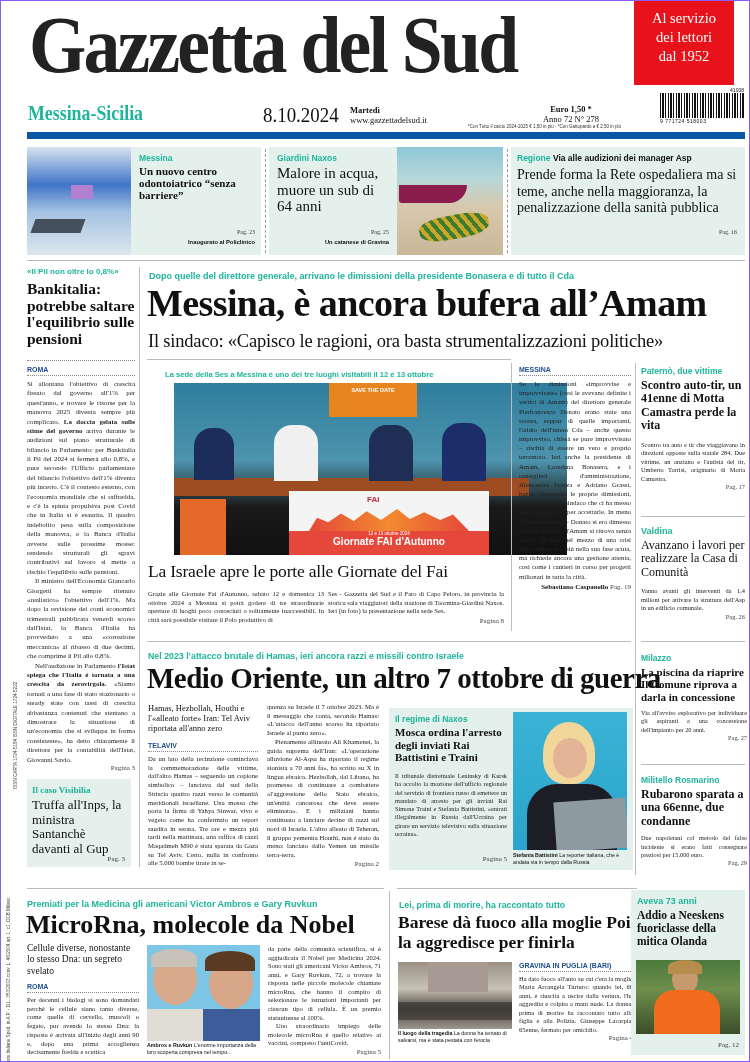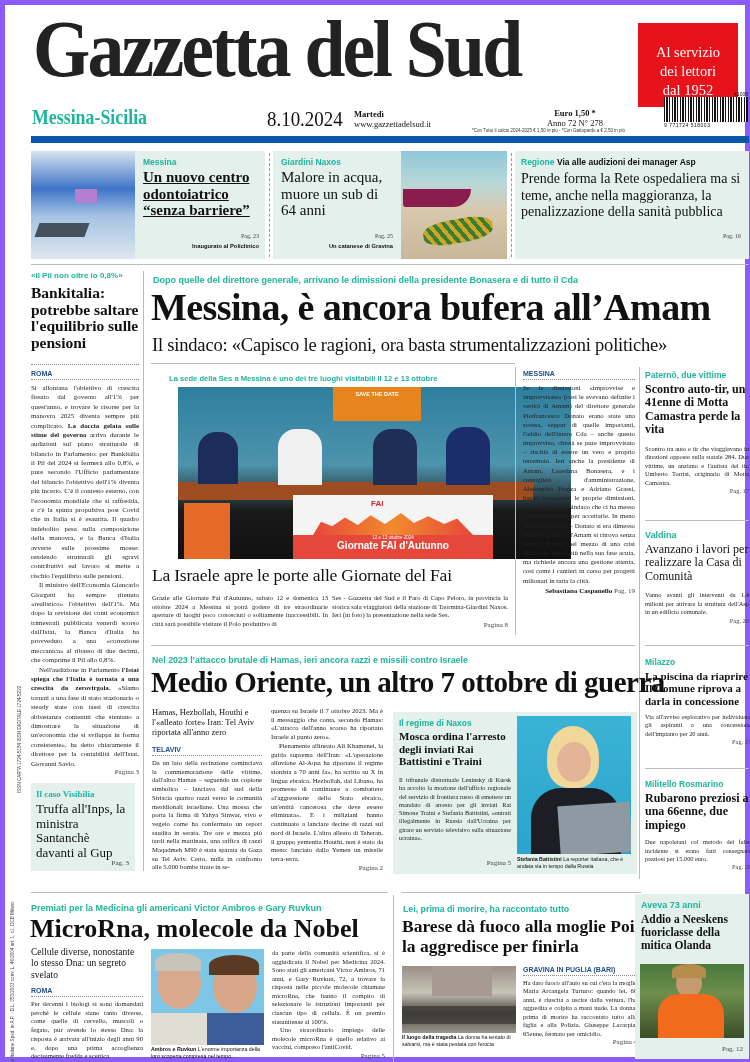--- a/index.html
+++ b/index.html
@@ -1,41 +1,41 @@
 <!DOCTYPE html>
 <html><head>
 <meta charset="utf-8">
 <style>
   * { box-sizing: border-box; margin: 0; padding: 0; }
   html, body { width: 750px; height: 1062px; background: #ffffff; overflow: hidden; }
   body { font-family: "Liberation Serif", "DejaVu Serif", serif; color: #111; position: relative; }
-  .page { position: absolute; inset: 0; border: 5px solid #8b5cf6; }
+  .page { position: absolute; inset: 0; border: 1px solid #8b5cf6; }
 
   .sans { font-family: "Liberation Sans", "DejaVu Sans", sans-serif; }
   .kicker { font-family: "Liberation Sans", sans-serif; font-weight: bold; color: #1fb59c; }
   .loc { font-family: "Liberation Sans", sans-serif; font-weight: bold; color: #1f4e8c; font-size: 7px; border-bottom: 1px dotted #888; padding-bottom: 2px; margin-bottom: 3px; }
   .body-text { font-size: 7.2px; line-height: 1.33; text-align: justify; color: #222; }
   .pag { font-size: 7px; color: #444; text-align: right; }
   .abs { position: absolute; }
 
   
   .masthead-title { left: 28px; top: 4px; font-size: 80px; font-weight: bold; letter-spacing: -3px; line-height: 1; font-family: "Liberation Serif", serif; transform: scaleX(0.92); transform-origin: left; color: #222; }
-  .red-box { left: 633px; top: 18px; width: 100px; height: 84px; background: #e8121a; color: #fff; text-align: center; font-size: 14.5px; line-height: 1.3; padding-top: 20px; }
+  .red-box { left: 633px; top: 0; width: 100px; height: 84px; background: #e8121a; color: #fff; text-align: center; font-size: 14.5px; line-height: 1.3; padding-top: 8px; }
   .edition { left: 27px; top: 100px; font-size: 21px; font-weight: bold; color: #1fb59c; transform: scaleX(0.85); transform-origin: left; }
   .date { left: 262px; top: 102px; font-size: 21px; transform: scaleX(0.9); transform-origin: left; }
   .dayweb { left: 349px; top: 105px; font-size: 8.5px; line-height: 1.15; }
   .price { left: 520px; top: 104px; width: 100px; text-align: center; font-size: 8.5px; line-height: 1.15; }
   .price-note { left: 380px; top: 123px; width: 240px; text-align: right; font-size: 4.5px; color: #333; }
   .barcode { left: 633px; top: 88px; width: 112px; height: 36px; }
   .blue-bar { left: 26px; top: 131px; width: 718px; height: 7px; background: #0a57a8; }
 
   
   .teaser { background: #e3f0ec; }
   .img-box { position: absolute; overflow: hidden; }
-  .t-head { font-size: 15px; line-height: 1.1; text-decoration: underline; }
+  .t-head { font-size: 11px; line-height: 1.1; }
 
   .rule-h { position: absolute; height: 1px; background: #bbb; }
   .rule-v { position: absolute; width: 1px; background: #bbb; }
 
   .hl { font-weight: bold; font-family: "Liberation Serif", serif; }
   .small-hl { font-size: 12px; font-weight: bold; line-height: 1.12; }
   .box-teal { background: #e3f0ec; }
 </style>
 </head>
 <body>
@@ -185,21 +185,21 @@
   <div class="abs rule-h" style="left:640px;top:640px;width:104px;"></div>
   <div class="abs" style="left:640px;top:652px;width:106px;">
     <div class="kicker" style="font-size:8.5px;">Milazzo</div>
     <div class="small-hl" style="margin-top:3px;font-size:11px;">La piscina da riaprire Il Comune riprova a darla in concessione</div>
     <div class="body-text" style="margin-top:6px;font-size:6.3px;">Via all'avviso esplorativo per individuare gli aspiranti a una concessione dell'impianto per 20 anni.</div>
     <div class="pag" style="font-size:6.3px;">Pag. 27</div>
   </div>
   <div class="abs rule-h" style="left:640px;top:763px;width:104px;"></div>
   <div class="abs" style="left:640px;top:774px;width:106px;">
     <div class="kicker" style="font-size:8.5px;">Militello Rosmarino</div>
-    <div class="small-hl" style="margin-top:3px;">Rubarono preziosi a una 66enne, due impiego</div>
+    <div class="small-hl" style="margin-top:3px;">Rubarono sparata a una 66enne, due condanne</div>
     <div class="body-text" style="margin-top:6px;font-size:6.3px;">Due napoletani col metodo del falso incidente si erano fatti consegnare preziosi per 15.000 euro.</div>
     <div class="pag" style="font-size:6.3px;">Pag. 29</div>
   </div>
 
   <div class="abs rule-h" style="left:146px;top:640px;width:484px;"></div>
 
   <div class="abs kicker" style="left:147px;top:650px;font-size:8.8px;white-space:nowrap;">Nel 2023 l’attacco brutale di Hamas, ieri ancora razzi e missili contro Israele</div>
   <div class="abs hl" style="left:146px;top:662px;font-size:29px;line-height:1.05;white-space:nowrap;letter-spacing:-0.5px;">Medio Oriente, un altro 7 ottobre di guerra</div>
   <div class="abs" style="left:147px;top:702px;width:115px;font-size:8.5px;line-height:1.2;">Hamas, Hezbollah, Houthi e l'«alleato forte» Iran: Tel Aviv riportata all'anno zero</div>
   <div class="abs" style="left:147px;top:741px;width:110px;">

